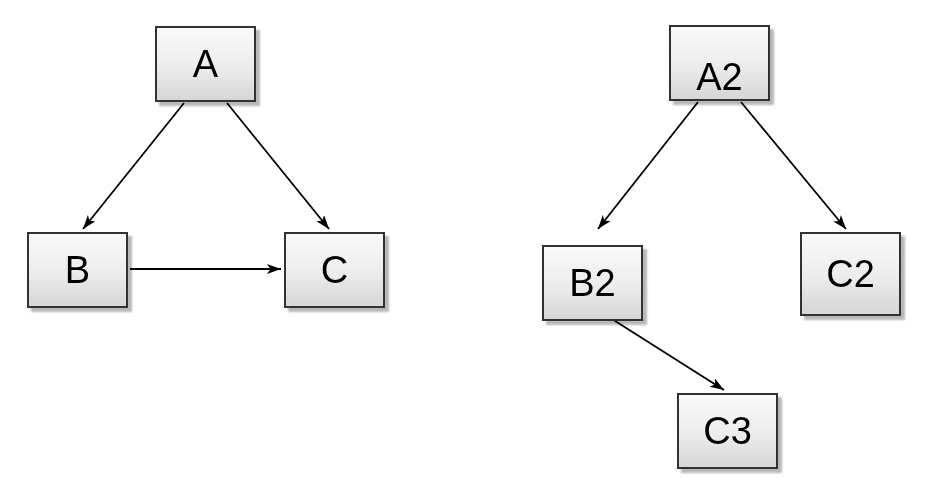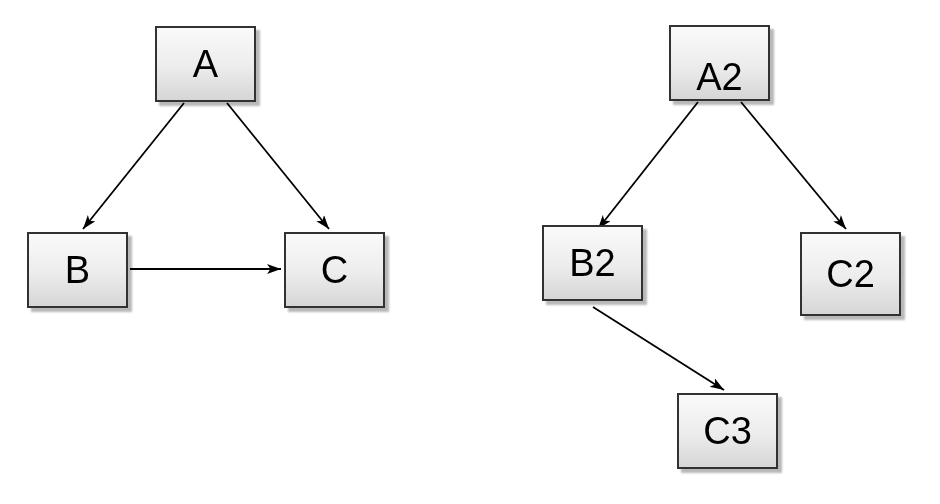--- a/index.html
+++ b/index.html
@@ -68,21 +68,21 @@
       </div>
       <div class="node" style="left: 27px; top: 232px; width: 101px; height: 76px; border-color: rgb(50, 50, 50);">
         <span class="node-label" style="color: rgb(0, 0, 0);">B</span>
       </div>
       <div class="node" style="left: 284px; top: 232px; width: 101px; height: 76px; border-color: rgb(50, 50, 50);">
         <span class="node-label" style="color: rgb(0, 0, 0);">C</span>
       </div>
       <div class="node" style="left: 669px; top: 25px; width: 101px; height: 76px; border-color: rgb(50, 50, 50);">
         <span class="node-label" style="color: rgb(0, 0, 0); margin-top: 28px;">A2</span>
       </div>
-      <div class="node" style="left: 542px; top: 225px; width: 101px; height: 76px; border-color: rgb(50, 50, 50);">
+      <div class="node" style="left: 542px; top: 245px; width: 101px; height: 76px; border-color: rgb(50, 50, 50);">
         <span class="node-label" style="color: rgb(0, 0, 0);">B2</span>
       </div>
       <div class="node" style="left: 800px; top: 232px; width: 101px; height: 84px; border-color: rgb(50, 50, 50);">
         <span class="node-label" style="color: rgb(0, 0, 0);">C2</span>
       </div>
       <div class="node" style="left: 677px; top: 393px; width: 101px; height: 76px; border-color: rgb(50, 50, 50);">
         <span class="node-label" style="color: rgb(0, 0, 0);">C3</span>
       </div>
     </div>
 </div>

